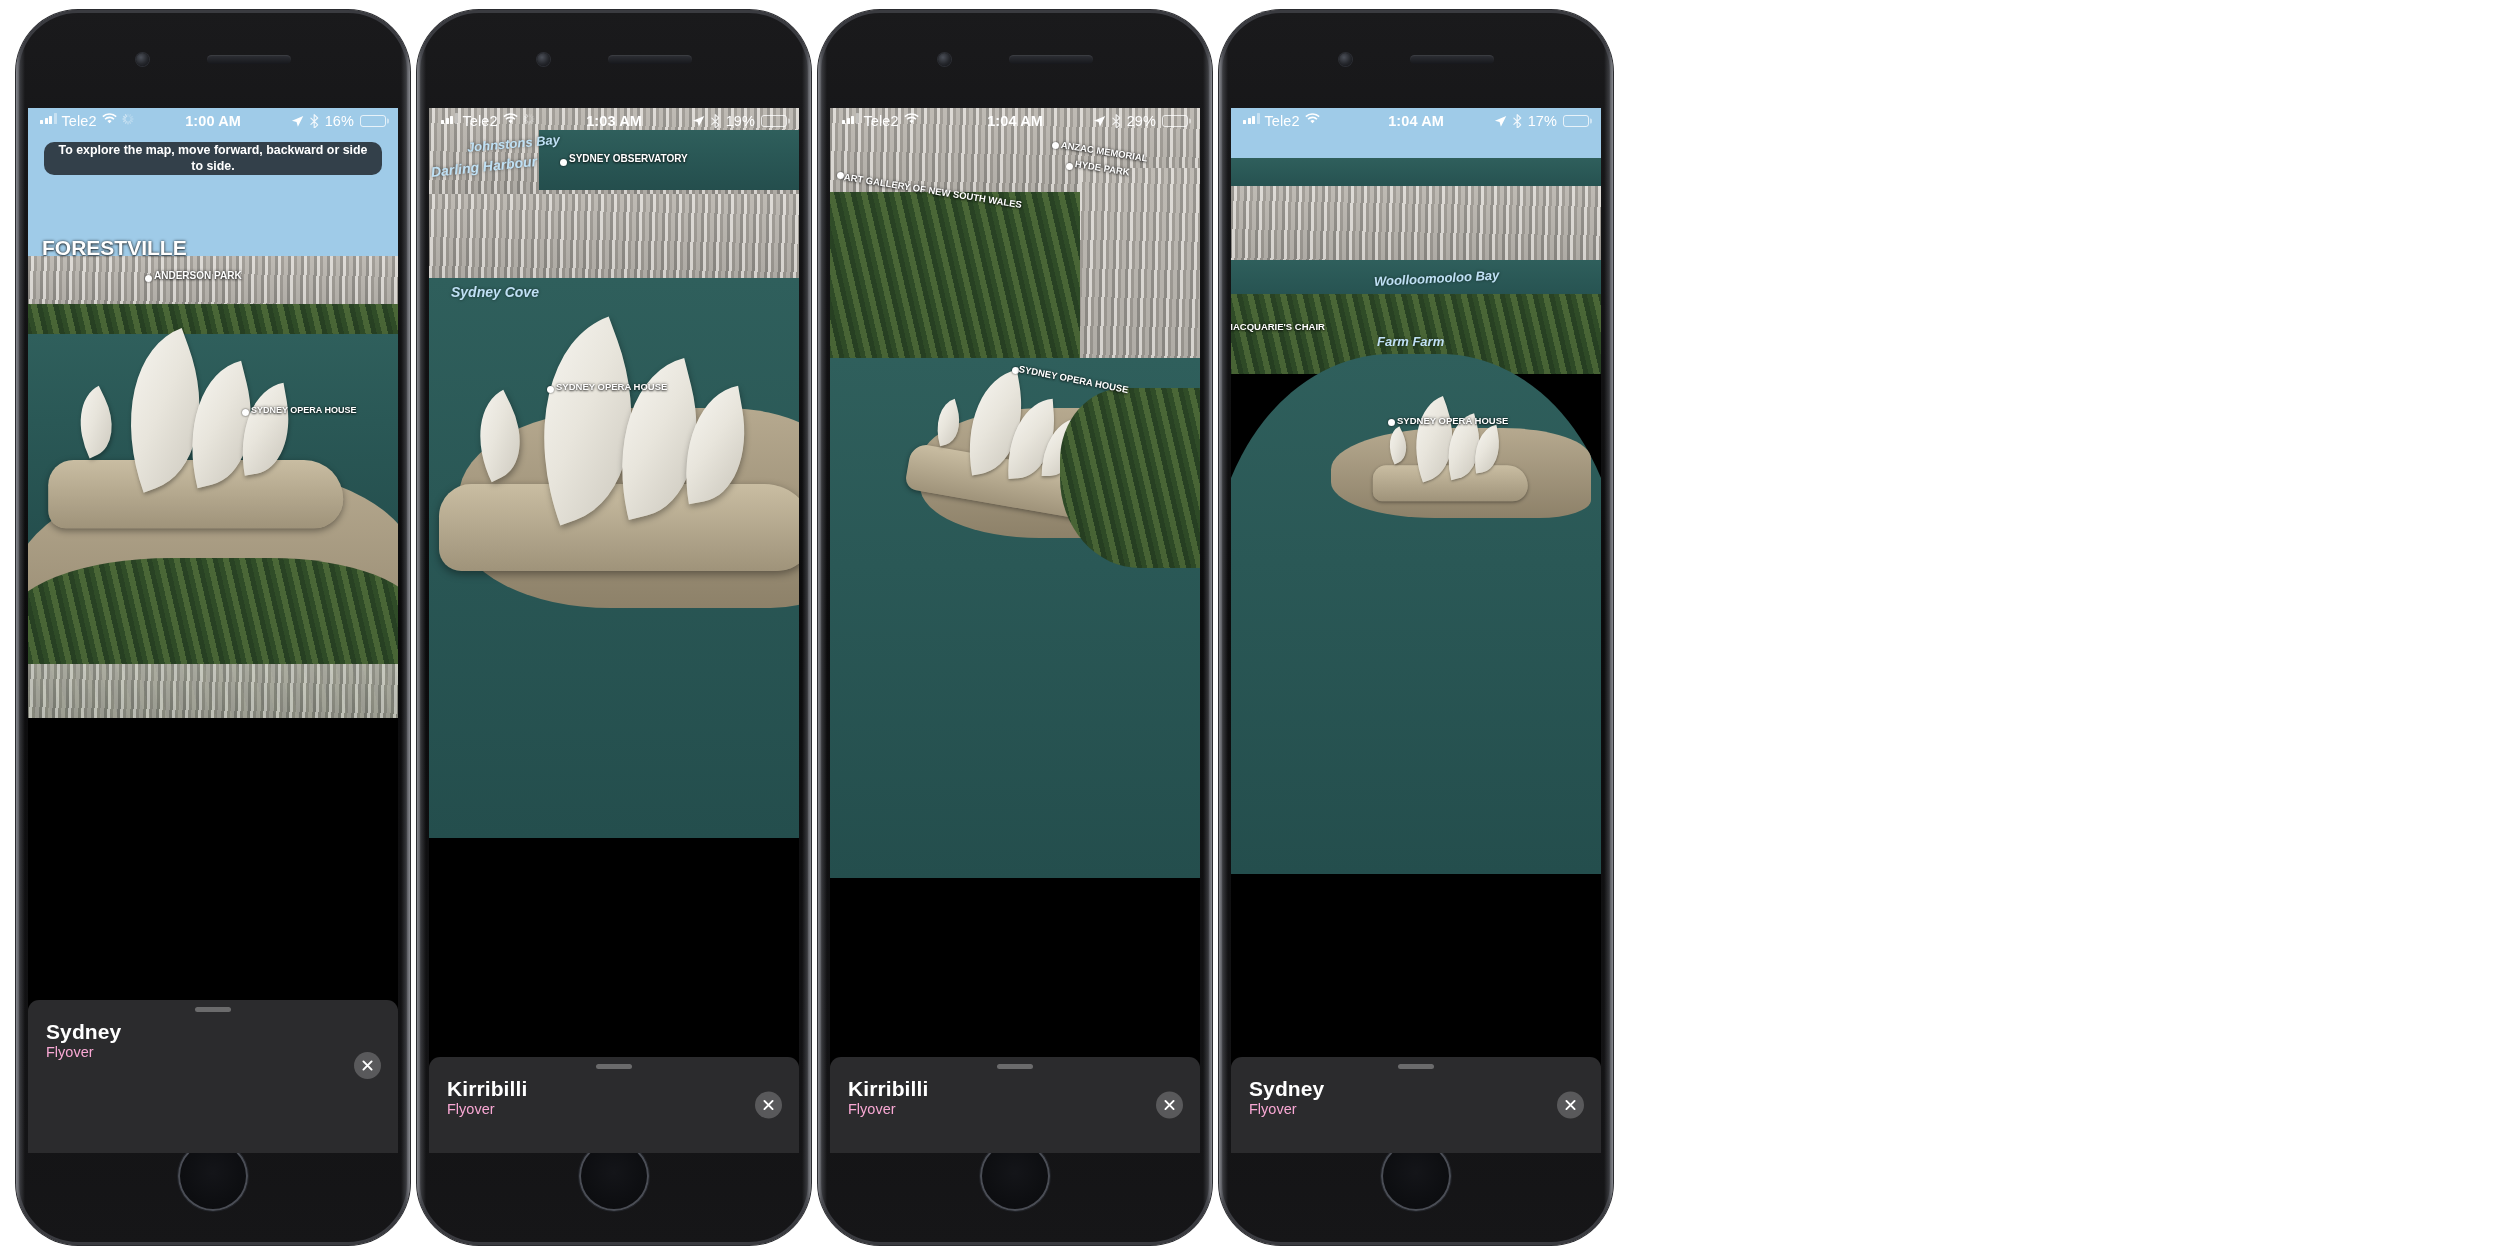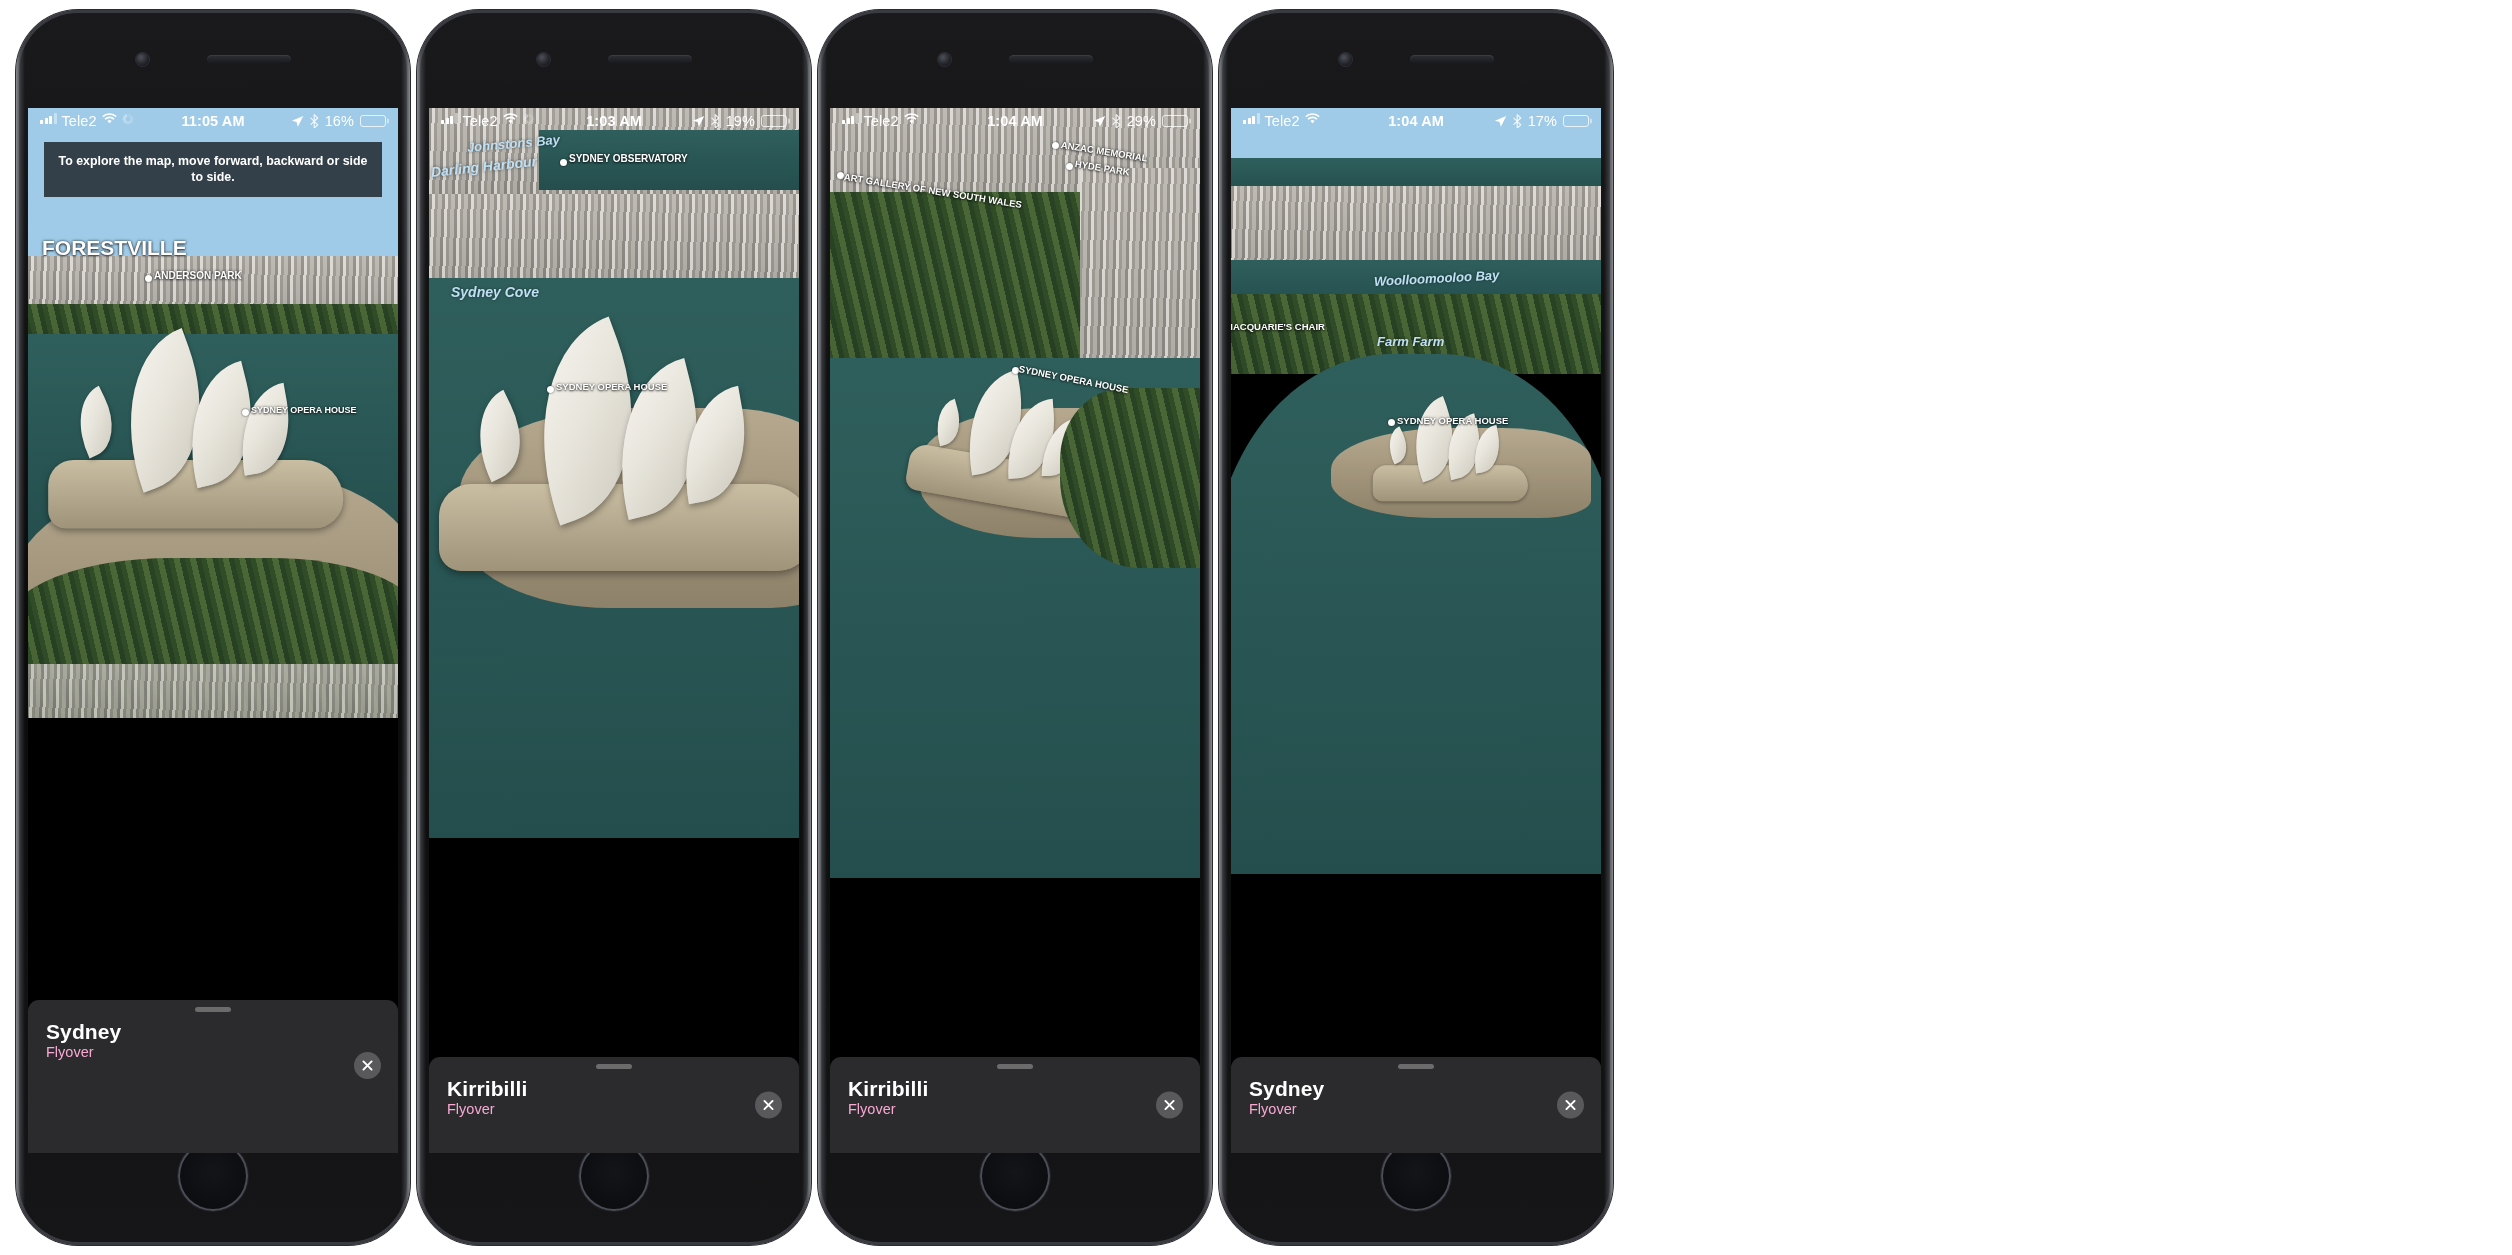--- a/index.html
+++ b/index.html
@@ -133,22 +133,22 @@
     position: absolute;
     z-index: 35;
     left: 16px; right: 16px;
     top: 34px;
     background: rgba(43,53,61,.93);
     color: #fff;
     font-size: 12.4px;
     font-weight: 700;
     line-height: 1.32;
     text-align: center;
-    padding: 11px 10px;
-    border-radius: 0;
+    padding: 0 10px;
+    border-radius: 10px;
   }
   .banner.dark { background: rgba(30,30,30,.9); font-weight:700; }
 
   
   .map {
     position: absolute;
     inset: 0;
     overflow: hidden;
   }
   .sky {
@@ -337,21 +337,21 @@
                 <rect x="5.3" y="0.4" width="1.4" height="3.4" rx=".7" fill="#fff" opacity="0.55" transform="rotate(150 6 6)"></rect>
                 <rect x="5.3" y="0.4" width="1.4" height="3.4" rx=".7" fill="#fff" opacity="0.61" transform="rotate(180 6 6)"></rect>
                 <rect x="5.3" y="0.4" width="1.4" height="3.4" rx=".7" fill="#fff" opacity="0.6699999999999999" transform="rotate(210 6 6)"></rect>
                 <rect x="5.3" y="0.4" width="1.4" height="3.4" rx=".7" fill="#fff" opacity="0.73" transform="rotate(240 6 6)"></rect>
                 <rect x="5.3" y="0.4" width="1.4" height="3.4" rx=".7" fill="#fff" opacity="0.79" transform="rotate(270 6 6)"></rect>
                 <rect x="5.3" y="0.4" width="1.4" height="3.4" rx=".7" fill="#fff" opacity="0.85" transform="rotate(300 6 6)"></rect>
                 <rect x="5.3" y="0.4" width="1.4" height="3.4" rx=".7" fill="#fff" opacity="0.9099999999999999" transform="rotate(330 6 6)"></rect>
               </svg>
             </span>
         </span>
-        <span class="sb-mid">11:05 AM</span>
+        <span class="sb-mid">1:00 AM</span>
         <span class="sb-right">
           <span class="loc">
     <svg width="13" height="13" viewBox="0 0 14 14">
       <path d="M13.2 1 1 6.2l5 1.4 1.4 5z" fill="#fff"></path>
     </svg>
             </span>
           <span class="bt">
     <svg width="9" height="14" viewBox="0 0 9 14">
       <path d="M4.2.6 7.7 4 4.2 7.4 4.2.6zM4.2 7.4 7.7 10.8 4.2 14.2 4.2 7.4zM.9 4.2 7.4 10.3M7.4 4.2.9 10.3" stroke="#fff" stroke-width="1.15" fill="none" stroke-linecap="round" stroke-linejoin="round" opacity=".85"></path>
     </svg>

